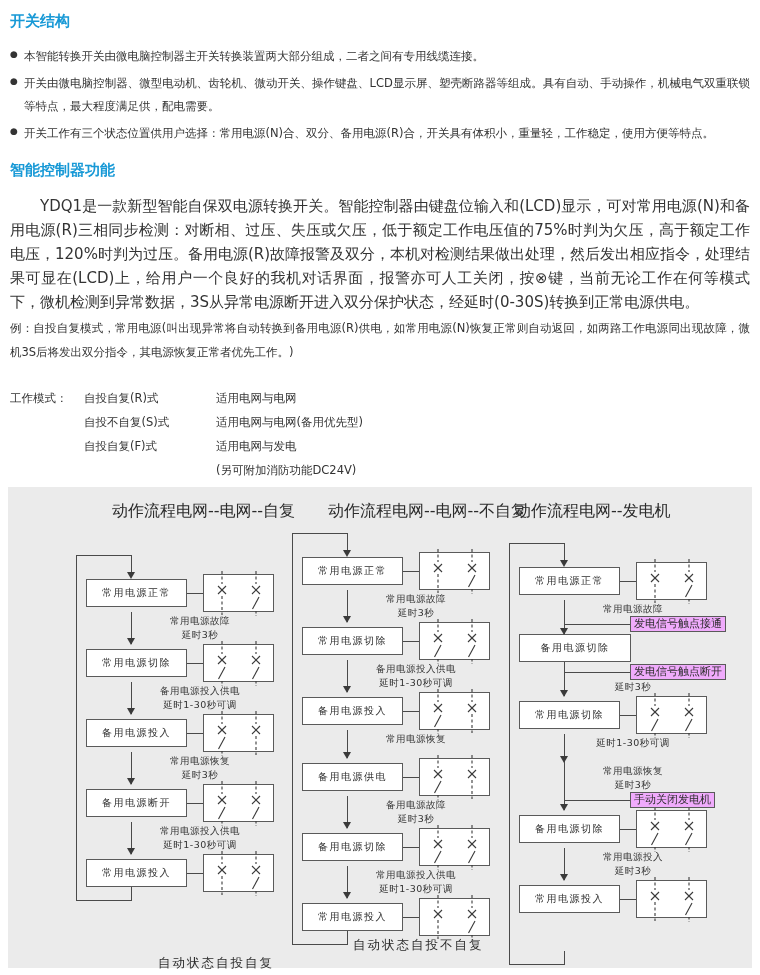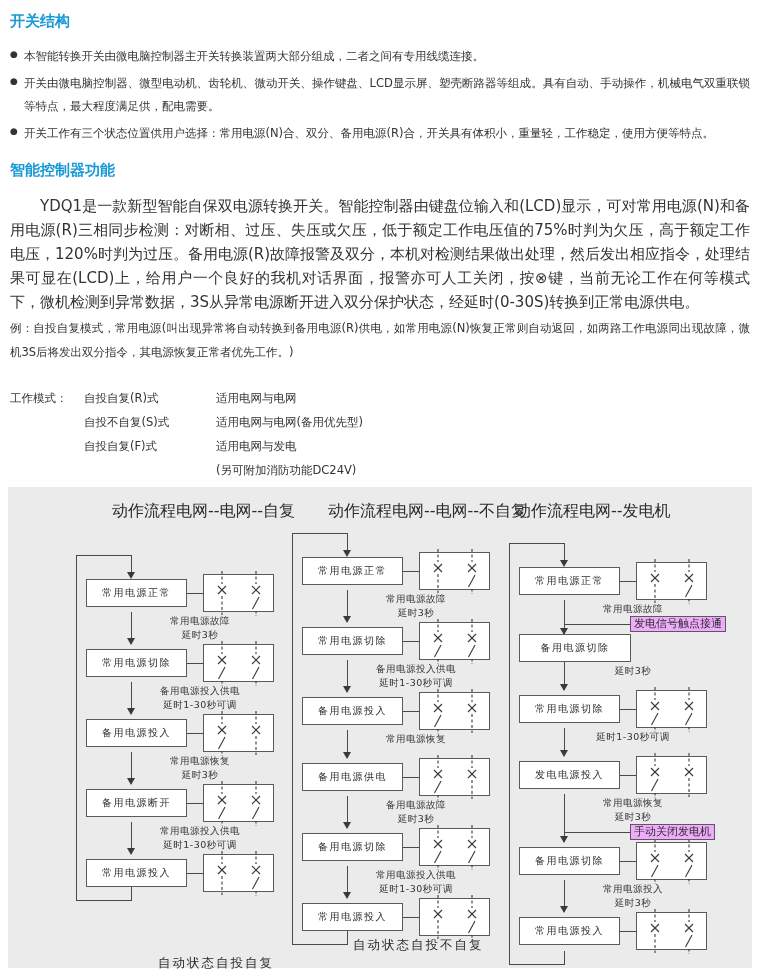--- a/index.html
+++ b/index.html
@@ -430,20 +430,24 @@
             <div class="side-conn"></div>
             <div class="side-box">发电信号触点接通</div>
           </div>
         </div>
         <div class="state-row">
           <div class="state-box">备用电源切除</div>
         </div>
         <div class="arrow-zone">
           <div class="vline"></div>
           <div class="ahead"></div>
+          <div class="side-row">
+            <div class="side-conn"></div>
+            <div class="side-box">发电信号触点断开</div>
+          </div>
           <div class="a-label">
             <div>延时3秒</div>
           </div>
         </div>
         <div class="state-row">
           <div class="state-box">常用电源切除</div>
           <div class="conn"></div>
           <div class="switch-box">
             <svg width="16" height="46" style="overflow: visible;">
               <line x1="8" y1="1" x2="8" y2="14" stroke="#3a3a3a" stroke-width="1.1" stroke-dasharray="3 2.5"></line>
@@ -459,39 +463,20 @@
               <line x1="11" y1="27" x2="4.5" y2="39" stroke="#3a3a3a" stroke-width="1.1"></line>
               <line x1="8" y1="41" x2="8" y2="46" stroke="#3a3a3a" stroke-width="1.1" stroke-dasharray="2.5 2"></line>
             </svg>
           </div>
         </div>
         <div class="arrow-zone">
           <div class="vline"></div>
           <div class="ahead"></div>
           <div class="a-label">
             <div>延时1-30秒可调</div>
-          </div>
-        </div>
-        <div class="state-row">
-          <div class="state-box">发电电源投入</div>
-          <div class="conn"></div>
-          <div class="switch-box">
-            <svg width="16" height="46" style="overflow: visible;">
-              <line x1="8" y1="1" x2="8" y2="14" stroke="#3a3a3a" stroke-width="1.1" stroke-dasharray="3 2.5"></line>
-              <line x1="4" y1="16" x2="12" y2="24" stroke="#3a3a3a" stroke-width="1.1"></line>
-              <line x1="12" y1="16" x2="4" y2="24" stroke="#3a3a3a" stroke-width="1.1"></line>
-              <line x1="11" y1="27" x2="4.5" y2="39" stroke="#3a3a3a" stroke-width="1.1"></line>
-              <line x1="8" y1="41" x2="8" y2="46" stroke="#3a3a3a" stroke-width="1.1" stroke-dasharray="2.5 2"></line>
-            </svg>
-            <svg width="16" height="46" style="overflow: visible;">
-              <line x1="8" y1="1" x2="8" y2="14" stroke="#3a3a3a" stroke-width="1.1" stroke-dasharray="3 2.5"></line>
-              <line x1="4" y1="16" x2="12" y2="24" stroke="#3a3a3a" stroke-width="1.1"></line>
-              <line x1="12" y1="16" x2="4" y2="24" stroke="#3a3a3a" stroke-width="1.1"></line>
-              <line x1="8" y1="26" x2="8" y2="45" stroke="#3a3a3a" stroke-width="1.1" stroke-dasharray="3 2.5"></line>
-            </svg>
           </div>
         </div>
         <div class="arrow-zone">
           <div class="vline"></div>
           <div class="ahead"></div>
           <div class="a-label">
             <div>常用电源恢复</div>
             <div>延时3秒</div>
           </div>
           <div class="side-row">

